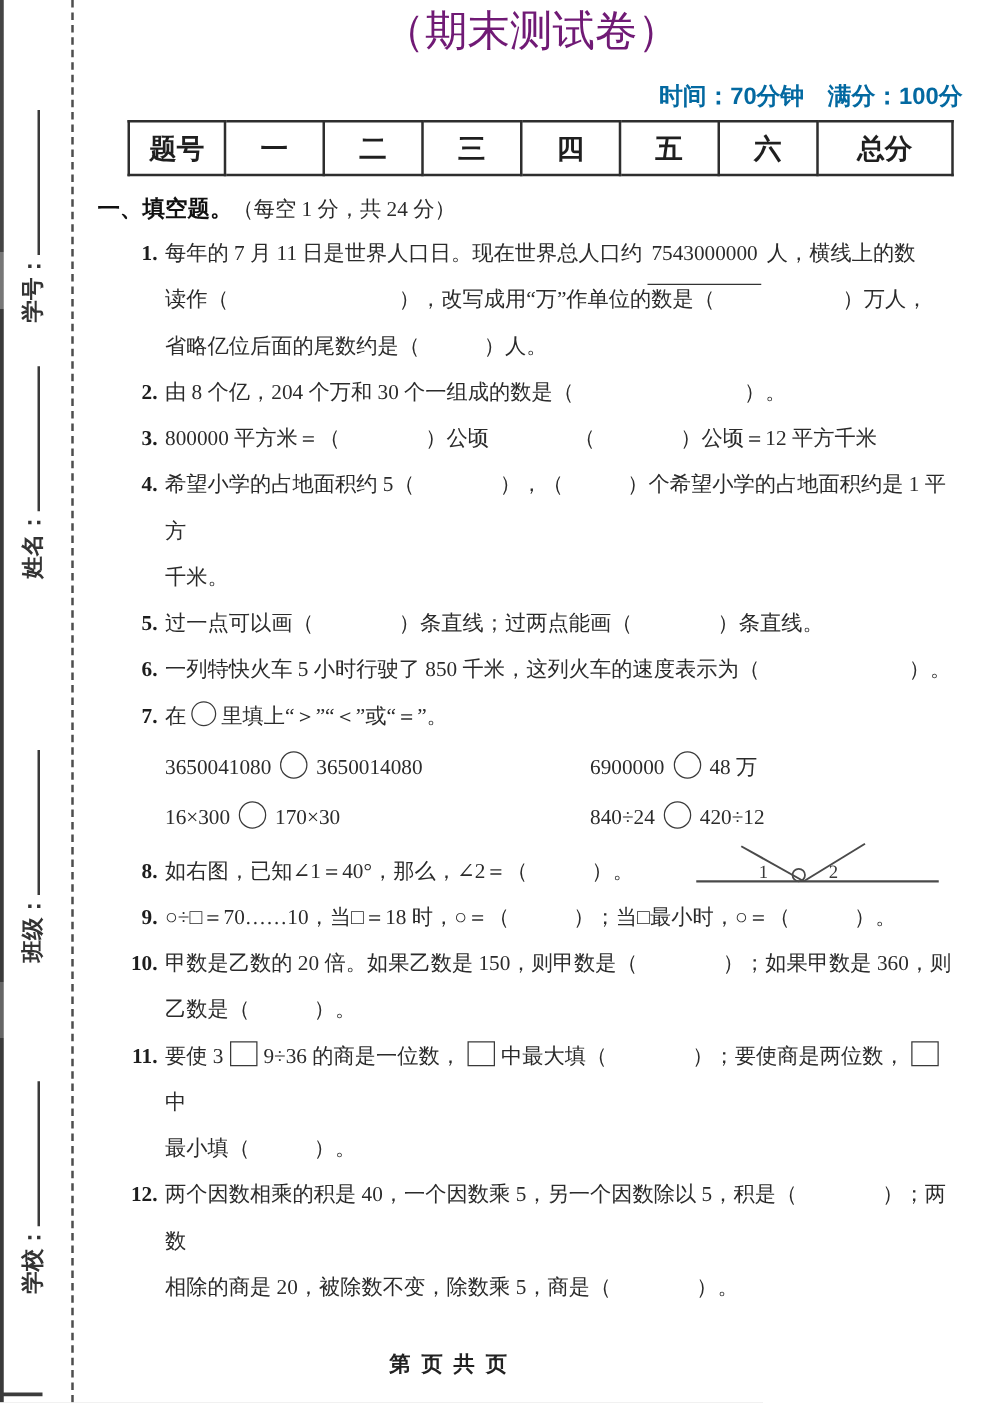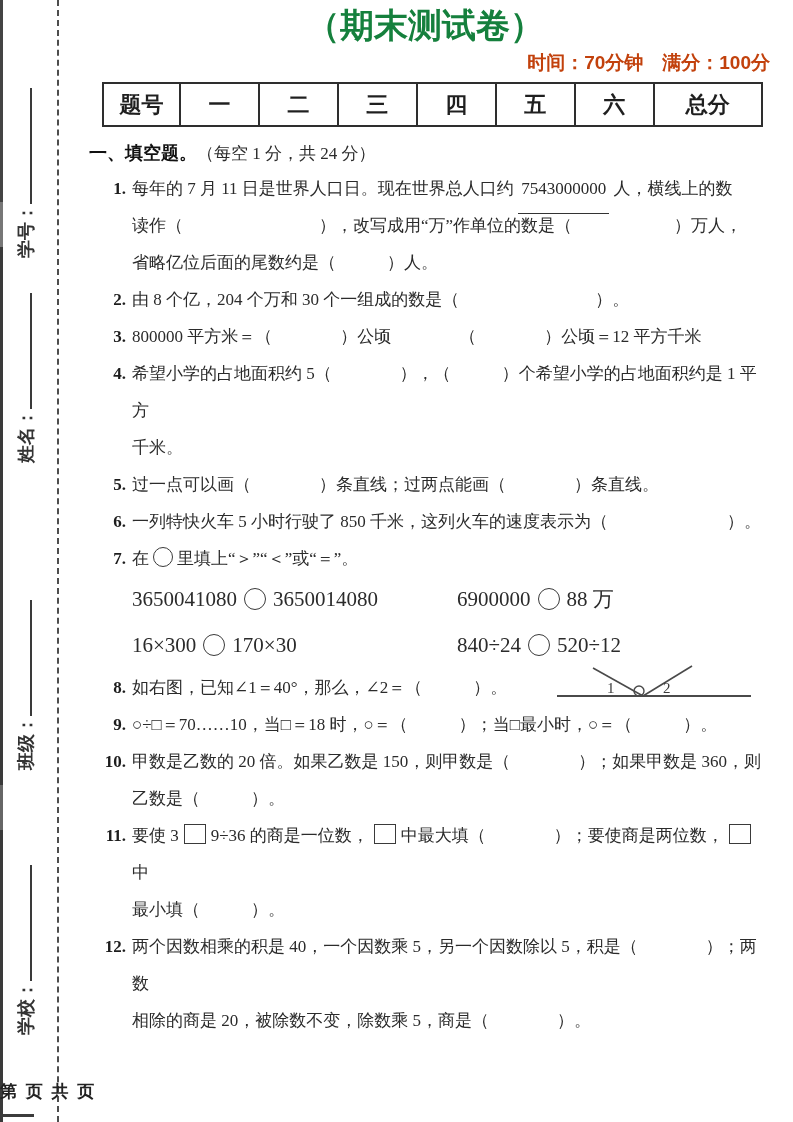--- a/index.html
+++ b/index.html
@@ -16,44 +16,44 @@
   
   .side-item{position:absolute;left:14px;white-space:nowrap;
     transform:rotate(-90deg);transform-origin:left top;
     font-family:"Liberation Serif","DejaVu Serif",serif;font-size:18px;font-weight:600;color:#333;}
   .side-line{display:inline-block;width:116px;border-bottom:2px solid #3a3a3a;height:14px;}
   
   .main{position:absolute;left:75px;top:0;width:700px;}
   .title{margin-top:26px;text-align:center;font-family:"Liberation Sans","DejaVu Sans",sans-serif;
     font-weight:900;font-size:43px;line-height:60px;color:#0d0d0d;letter-spacing:1px;}
   .subtitle{text-align:center;font-family:"Liberation Sans","DejaVu Sans",sans-serif;
-    font-weight:700;font-size:34px;line-height:50px;color:#15803d;}
-  .meta{width:695px;text-align:right;
-    font-family:"Liberation Sans","DejaVu Sans",sans-serif;font-weight:700;font-size:19px;color:#c2410c;}
+    font-weight:400;font-size:34px;line-height:50px;color:#701a75;}
+  .meta{margin-top:14px;width:695px;text-align:right;
+    font-family:"Liberation Sans","DejaVu Sans",sans-serif;font-weight:700;font-size:19px;color:#0369a1;}
   .score-table{border-collapse:collapse;margin:6px 12px 0 27px;table-layout:fixed;}
   .score-table th,.score-table td{border:2px solid #2e2e2e;text-align:center;padding:0;
     font-size:22px;color:#1f1f1f;font-weight:700;}
   .score-table th{height:41px;} .score-table td{height:43px;}
   .c0{width:76px}.cn{width:78px}.cl{width:108px}
-  .sec-head{margin:12px 0 2px 14px;font-size:18px;line-height:28px;}
+  .sec-head{margin:12px 0 2px 3px;font-size:18px;line-height:28px;}
   .sec-head .hb{font-family:"Liberation Sans","DejaVu Sans",sans-serif;font-weight:800;color:#111;}
   .sec-head .hn{font-size:17px;color:#2b2b2b;}
   .questions{margin-left:25px;width:672px;}
   .q{display:flex;align-items:flex-start;position:relative;}
   .q-num{width:26px;text-align:right;margin-right:6px;font-weight:700;font-size:17px;line-height:37px;flex:none;color:#1d1d1d;}
   .q-body{flex:1;font-size:17px;line-height:37px;white-space:pre-wrap;color:#2b2b2b;}
   .u-num{border-bottom:1.6px solid #333;padding:0 3px 15px 3px;}
   .circle{display:inline-block;width:20px;height:20px;border:1.7px solid #3a3a3a;border-radius:50%;
     vertical-align:-4px;margin:0 7px;}
   .circle.sm{width:18px;height:18px;vertical-align:-3px;margin:0 4px;}
   .box{display:inline-block;width:20px;height:18px;border:1.6px solid #3a3a3a;vertical-align:-3px;margin:0 5px;}
   .cmp-grid{margin:10px 0 12px 32px;display:grid;grid-template-columns:325px auto;row-gap:22px;
-    font-size:21px;line-height:24px;}
+    font-size:17px;line-height:24px;gap:15px;}
   .fig8{position:absolute;left:455px;top:-6px;}
-  .footer{position:absolute;left:0;top:1080px;width:719px;text-align:left;
+  .footer{position:absolute;left:0;top:1080px;width:719px;text-align:center;
     font-family:"Liberation Sans","DejaVu Sans",sans-serif;font-weight:700;font-size:17px;
     letter-spacing:2px;color:#222;}
 </style>
 </head>
 <body>
 
 <div class="page">
 
   <div class="scan-edge"></div>
   <div class="scan-corner"></div>
@@ -133,23 +133,23 @@
         <div class="q-body">一列特快火车 5 小时行驶了 850 千米，这列火车的速度表示为（　　　　　　　）。</div>
       </div>
 
       <div class="q">
         <span class="q-num">7.</span>
         <div class="q-body"><span>在</span><span class="circle sm"></span><span>里填上“＞”“＜”或“＝”。</span></div>
       </div>
 
       <div class="cmp-grid">
         <div><span>3650041080</span><span class="circle"></span><span>3650014080</span></div>
-        <div><span>6900000</span><span class="circle"></span><span>88 万</span></div>
+        <div><span>6900000</span><span class="circle"></span><span>48 万</span></div>
         <div><span>16×300</span><span class="circle"></span><span>170×30</span></div>
-        <div><span>840÷24</span><span class="circle"></span><span>520÷12</span></div>
+        <div><span>840÷24</span><span class="circle"></span><span>420÷12</span></div>
       </div>
 
       <div class="q">
         <span class="q-num">8.</span>
         <div class="q-body">如右图，已知∠1＝40°，那么，∠2＝（　　　）。</div>
         <svg class="fig8" width="200" height="44" viewBox="0 0 200 44">
           <line x1="2" y1="33" x2="196" y2="33" stroke="#4a4a4a" stroke-width="1.8"></line>
           <line x1="88" y1="33" x2="38" y2="5" stroke="#4a4a4a" stroke-width="1.6"></line>
           <line x1="88" y1="33" x2="137" y2="3" stroke="#4a4a4a" stroke-width="1.6"></line>
           <circle cx="84" cy="28" r="5" stroke="#4a4a4a" stroke-width="1.4" fill="none"></circle>

